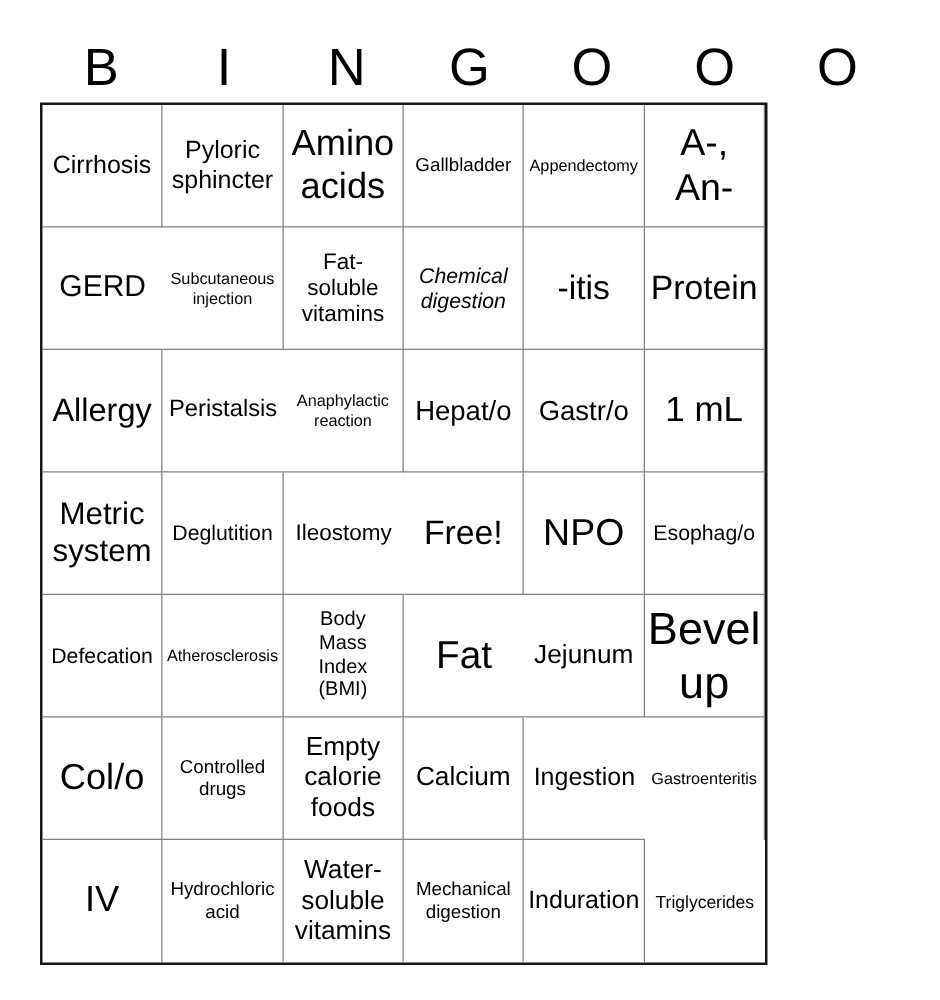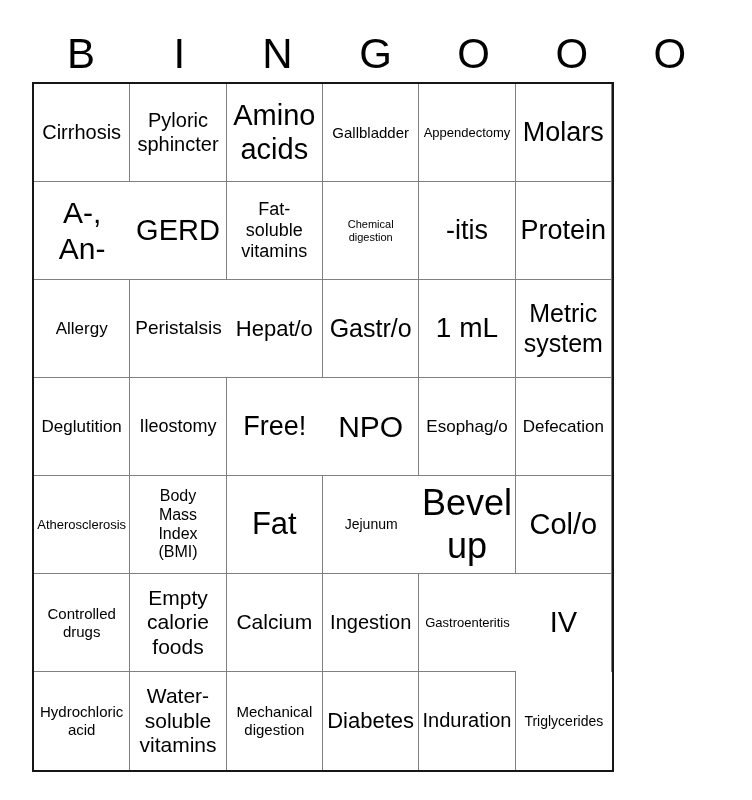--- a/index.html
+++ b/index.html
@@ -76,67 +76,69 @@
       <div class="hletter">O</div>
     </div>
   <div class="grid">
       <div class="cell" style="font-size: 20px;">Cirrhosis</div>
       <div class="cell" style="font-size: 20px;">Pyloric
 sphincter</div>
       <div class="cell" style="font-size: 29px;">Amino
 acids</div>
       <div class="cell" style="font-size: 15px;">Gallbladder</div>
       <div class="cell" style="font-size: 13px;">Appendectomy</div>
-      <div class="cell" style="font-size: 27px;">Molars</div>
       <div class="cell" style="font-size: 30px;">A-,
 An-</div>
-      <div class="cell" style="font-size: 29px;">GERD</div>
+      <div class="cell" style="font-size: 24px;">GERD</div>
+      <div class="cell" style="font-size: 13px;">Subcutaneous
+injection</div>
       <div class="cell" style="font-size: 18px;">Fat-
 soluble
 vitamins</div>
-      <div class="cell" style="font-size: 11px;">Chemical
+      <div class="cell" style="font-size: 17px; font-style: italic;">Chemical
 digestion</div>
       <div class="cell" style="font-size: 27px;">-itis</div>
       <div class="cell" style="font-size: 27px;">Protein</div>
-      <div class="cell" style="font-size: 17px;">Allergy</div>
+      <div class="cell" style="font-size: 26px;">Allergy</div>
       <div class="cell" style="font-size: 19px;">Peristalsis</div>
+      <div class="cell" style="font-size: 13px;">Anaphylactic
+reaction</div>
       <div class="cell" style="font-size: 22px;">Hepat/o</div>
-      <div class="cell" style="font-size: 25px;">Gastr/o</div>
+      <div class="cell" style="font-size: 22px;">Gastr/o</div>
       <div class="cell" style="font-size: 28px;">1 mL</div>
       <div class="cell" style="font-size: 25px;">Metric
 system</div>
       <div class="cell" style="font-size: 17px;">Deglutition</div>
       <div class="cell" style="font-size: 18px;">Ileostomy</div>
       <div class="cell" style="font-size: 27px;">Free!</div>
       <div class="cell" style="font-size: 30px;">NPO</div>
       <div class="cell" style="font-size: 17px;">Esophag/o</div>
       <div class="cell" style="font-size: 17px;">Defecation</div>
       <div class="cell" style="font-size: 13px;">Atherosclerosis</div>
       <div class="cell" style="font-size: 16px;">Body
 Mass
 Index
 (BMI)</div>
       <div class="cell" style="font-size: 31px;">Fat</div>
-      <div class="cell" style="font-size: 14px;">Jejunum</div>
+      <div class="cell" style="font-size: 21px;">Jejunum</div>
       <div class="cell" style="font-size: 36px;">Bevel
 up</div>
       <div class="cell" style="font-size: 29px;">Col/o</div>
       <div class="cell" style="font-size: 15px;">Controlled
 drugs</div>
       <div class="cell" style="font-size: 21px;">Empty
 calorie
 foods</div>
       <div class="cell" style="font-size: 21px;">Calcium</div>
       <div class="cell" style="font-size: 20px;">Ingestion</div>
       <div class="cell" style="font-size: 13px;">Gastroenteritis</div>
       <div class="cell" style="font-size: 29px;">IV</div>
       <div class="cell" style="font-size: 15px;">Hydrochloric
 acid</div>
       <div class="cell" style="font-size: 21px;">Water-
 soluble
 vitamins</div>
       <div class="cell" style="font-size: 15px;">Mechanical
 digestion</div>
-      <div class="cell" style="font-size: 22px;">Diabetes</div>
       <div class="cell" style="font-size: 20px;">Induration</div>
       <div class="cell" style="font-size: 14px;">Triglycerides</div>
     </div>
 </div>
 
 </body></html>

